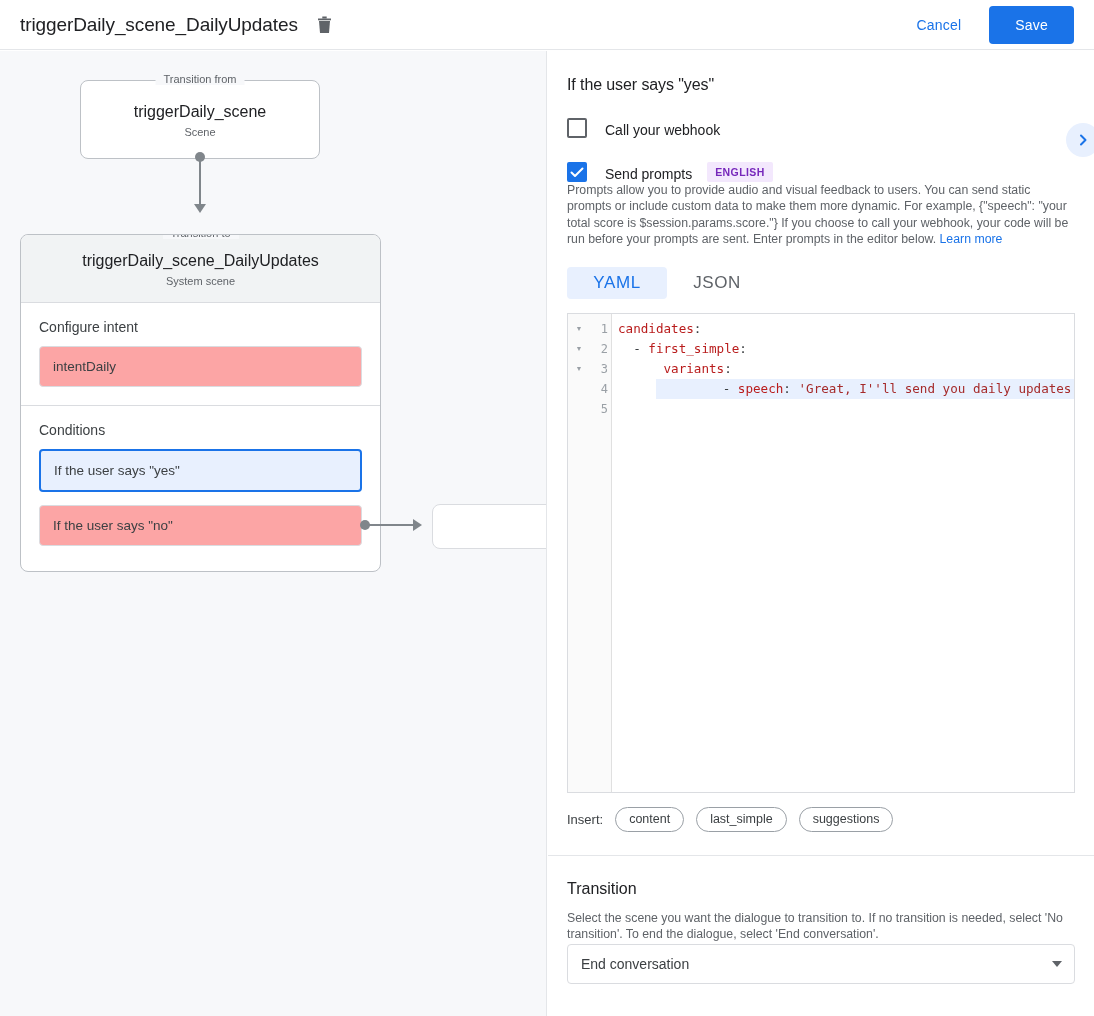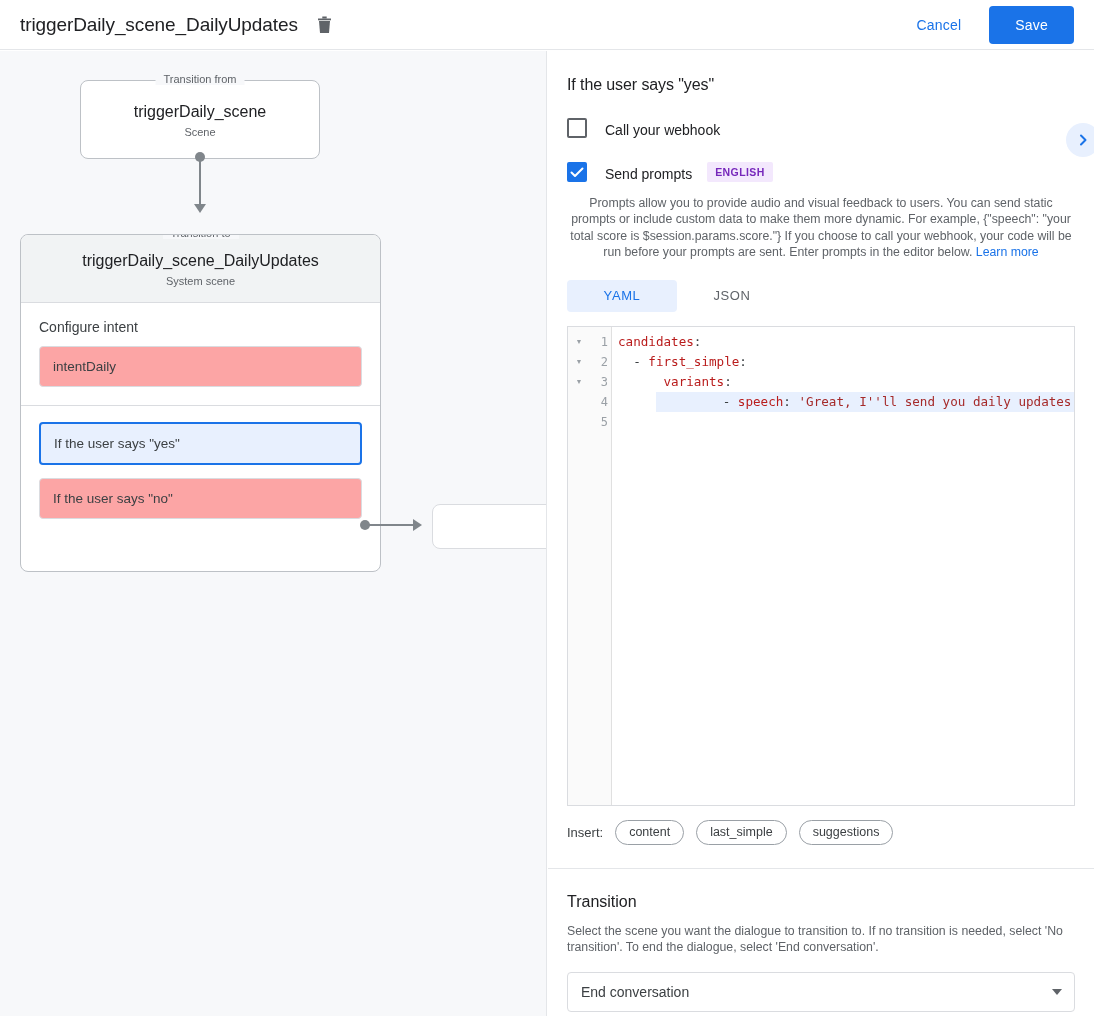--- a/index.html
+++ b/index.html
@@ -196,32 +196,30 @@
   }
   .check-label { margin-left:18px; font-size:14px; color:#202124; font-weight:500; }
   .badge {
     margin-left:15px;
     background:#f3e8fd; color:#7627bb;
     font-size:10.5px; font-weight:700; letter-spacing:.4px;
     padding:4px 8px; border-radius:2px;
   }
 
   .desc {
-    margin-top:13px;
     font-size:12.3px; line-height:16.4px; color:#5f6368;
     max-width:512px;
-    text-align:center;
   }
   .desc a { color:#1a73e8; text-decoration:none; }
 
   .tabs { display:flex; margin-top:19px; }
   .tab {
-    width:110px; height:32px;
+    width:100px; height:32px;
     display:flex; align-items:center; justify-content:center;
-    font-size:13px; color:#5f6368; cursor:pointer;
+    font-size:17px; color:#5f6368; cursor:pointer;
     letter-spacing:.6px; border-radius:4px;
   }
   .tab.active { background:#e8f0fe; color:#1a73e8; font-weight:500; }
 
   .editor {
     margin-top:14px;
     border:1px solid #dadce0;
     height:480px;
     display:flex; overflow:hidden;
     background:#ffffff;
@@ -272,21 +270,21 @@
     margin-top:23px; margin-left:0;
     height:1px; background:#e4e6e9;
   }
 
   .sec-title { margin-top:24px; font-size:16px; color:#202124; }
   .sec-desc {
     margin-top:12px; font-size:12.3px; line-height:16.4px; color:#5f6368;
     max-width:500px;
   }
   .select-box {
-    margin-top:17px;
+    margin-top:2px;
     height:40px; border:1px solid #dadce0; border-radius:4px;
     display:flex; align-items:center;
     padding:0 13px; font-size:14px; color:#3c4043;
     cursor:pointer; background:#fff;
     position:relative;
   }
   .select-arrow {
     position:absolute; right:12px; top:50%; transform:translateY(-50%);
     width:0; height:0;
     border-left:5px solid transparent;
@@ -327,20 +325,21 @@
     <div class="legend">Transition to</div>
     <div class="header">
       <div class="node-title">triggerDaily_scene_DailyUpdates</div>
       <div class="node-sub">System scene</div>
     </div>
     <div class="section">
       <div class="section-label">Configure intent</div>
       <div class="chip-row">intentDaily</div>
     </div>
     <div class="section">
+      <div class="section-label">Conditions</div>
       <div class="chip-row selected">If the user says "yes"</div>
       <div class="chip-row">If the user says "no"</div>
     </div>
   </div>
 
   <div id="conn2-dot"></div>
   <div id="conn2-line"></div>
   <div id="conn2-arrow"></div>
   <div id="node-stub"></div>
 

